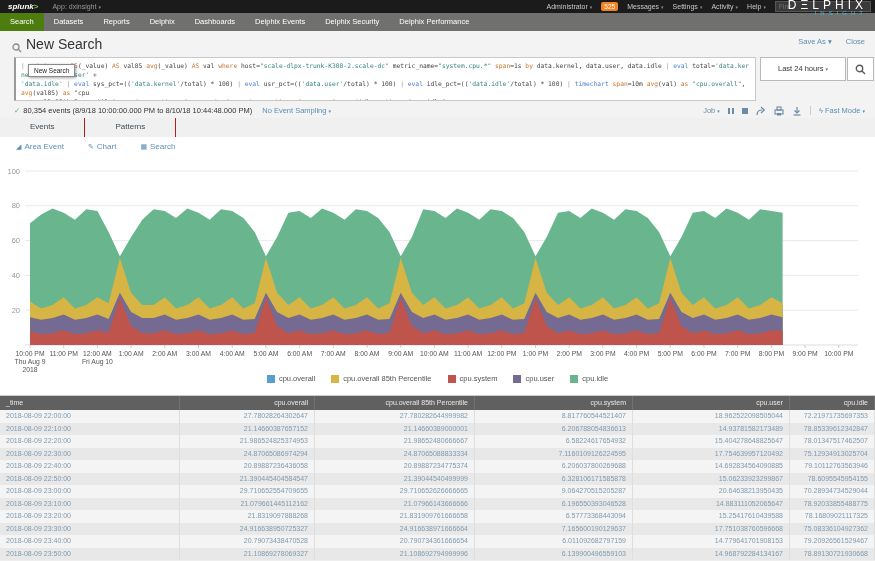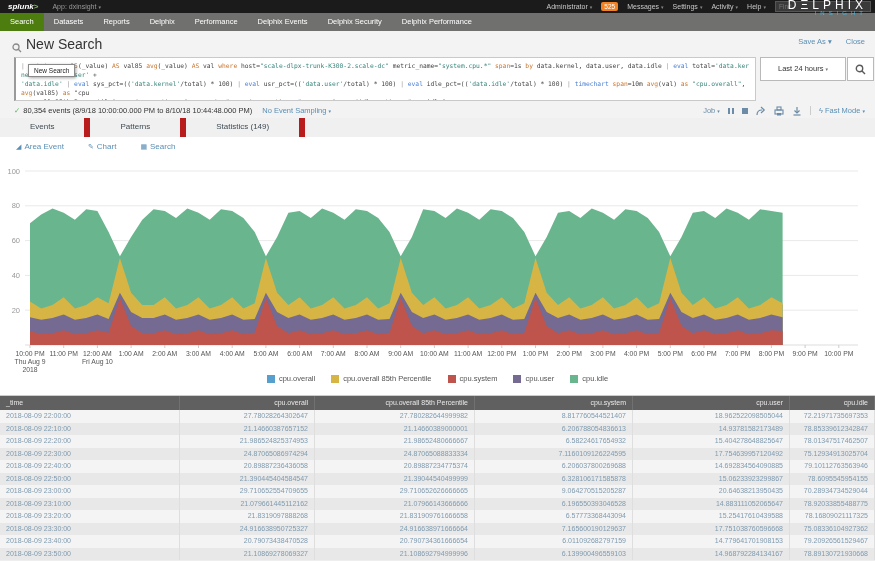--- a/index.html
+++ b/index.html
@@ -57,21 +57,21 @@
   #results-right{margin-left:auto;display:flex;align-items:center;gap:8px;margin-right:10px;color:#6b8ba6;}
   #results-right .lbl{cursor:pointer;}
   .icon-pause{display:inline-block;width:2px;height:6px;border-left:2px solid #6b8ba6;border-right:2px solid #6b8ba6;cursor:pointer;}
   .icon-stop{display:inline-block;width:6px;height:6px;background:#6b8ba6;cursor:pointer;}
   .vr{width:1px;height:9px;background:#ccc;}
   #fast-mode{color:#5b8fb5;cursor:pointer;}
 
   
   #tabs-bar{position:absolute;top:118px;left:0;right:0;height:19px;background:#f0f0f0;
     border-bottom:1px solid #c9c9c9;display:flex;}
-  .tab{font-size:8px;color:#3f4c55;line-height:18px;padding:0 30px;border-right:6px solid #b91c1c;cursor:pointer;}
+  .tab{font-size:8px;color:#3f4c55;line-height:18px;padding:0 30px;border-right:1px solid #b91c1c;cursor:pointer;}
   .tab.active{background:#fff;border:1px solid #c9c9c9;border-bottom:1px solid #fff;margin-bottom:-1px;}
 
   
   #viz-toolbar{position:absolute;top:137px;left:0;right:0;height:18px;background:#fff;
     display:flex;align-items:center;gap:24px;padding-left:16px;font-size:8px;color:#5b8fb5;}
   #viz-toolbar .vlink{cursor:pointer;}
   #viz-toolbar .gl{margin-right:3px;font-size:7px;}
 
   
   #chart-wrap{position:absolute;top:155px;left:0;width:875px;height:220px;}
@@ -110,21 +110,21 @@
         <span class="tb-menu">Help<span class="tb-caret">▾</span></span>
         <input id="find-input" placeholder="Find" style="">
       </span>
   </div>
 
   <div id="navbar">
       <span class="nav-item active">Search</span>
       <span class="nav-item">Datasets</span>
       <span class="nav-item">Reports</span>
       <span class="nav-item">Delphix</span>
-      <span class="nav-item">Performance</span>
+      <span class="nav-item">Dashboards</span>
       <span class="nav-item">Delphix Events</span>
       <span class="nav-item">Delphix Security</span>
       <span class="nav-item">Delphix Performance</span>
     </div>
   <div id="brand">
     <div id="brand-l1">DΞLPHIX</div>
     <div id="brand-l2">INSIGHT</div>
   </div>
 
   <div id="search-header">
@@ -178,21 +178,20 @@
           <line x1="1.5" y1="9" x2="8.5" y2="9" stroke="#6b8ba6" stroke-width="1.2"></line>
         </svg>
       <span class="vr"></span>
       <span id="fast-mode"><span>ϟ</span> <span>Fast Mode</span> <span style="font-size:5px;">▾</span></span>
     </span>
   </div>
 
   <div id="tabs-bar">
       <span class="tab">Events</span>
       <span class="tab">Patterns</span>
-      <span class="tab">Statistics (149)</span>
     </div>
 
   <div id="viz-toolbar">
     <span class="vlink"><span class="gl">◢</span><span>Area Event</span></span>
     <span class="vlink"><span class="gl">✎</span><span>Chart</span></span>
     <span class="vlink"><span class="gl">▦</span><span>Search</span></span>
   </div>
 
   <div id="chart-wrap">
     <svg id="chart-svg" width="875" height="220">

